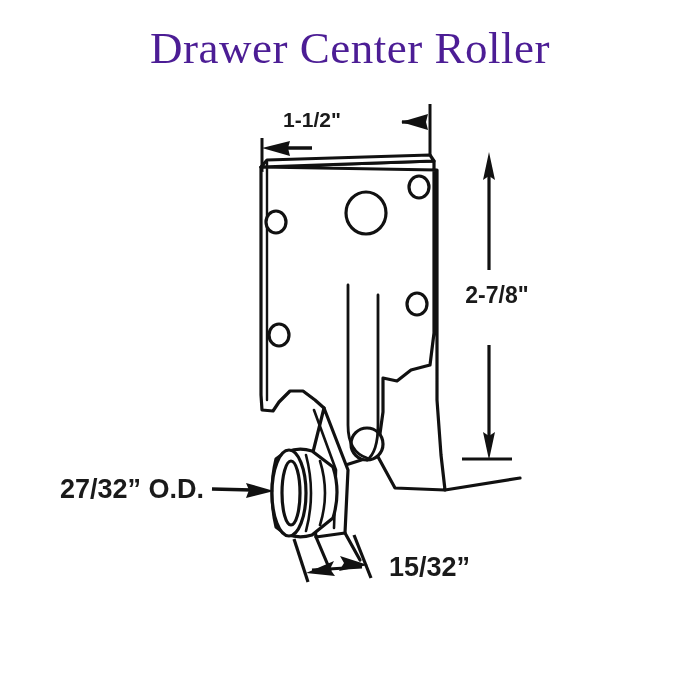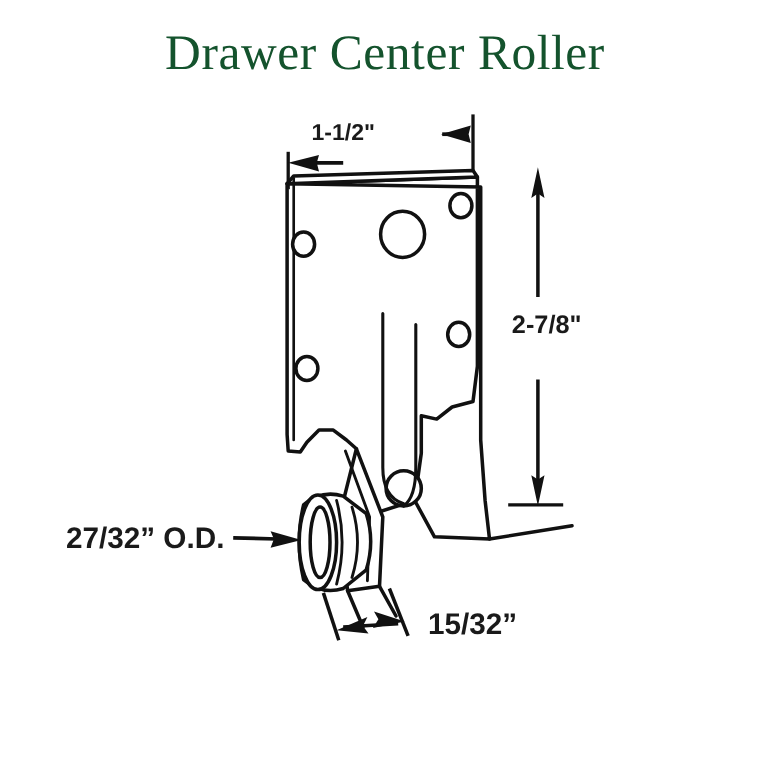--- a/index.html
+++ b/index.html
@@ -17,21 +17,21 @@
   }
   #title {
     position: absolute;
     left: 0;
     top: 22px;
     width: 700px;
     text-align: center;
     font-family: "Liberation Serif", serif;
     font-size: 45px;
     font-weight: 400;
-    color: #14532d;
+    color: #4c1d95;
     letter-spacing: 0.5px;
     white-space: nowrap;
   }
   #drawing {
     position: absolute;
     left: 0;
     top: 0;
   }
   .dimtext {
     font-family: "Liberation Sans", sans-serif;

